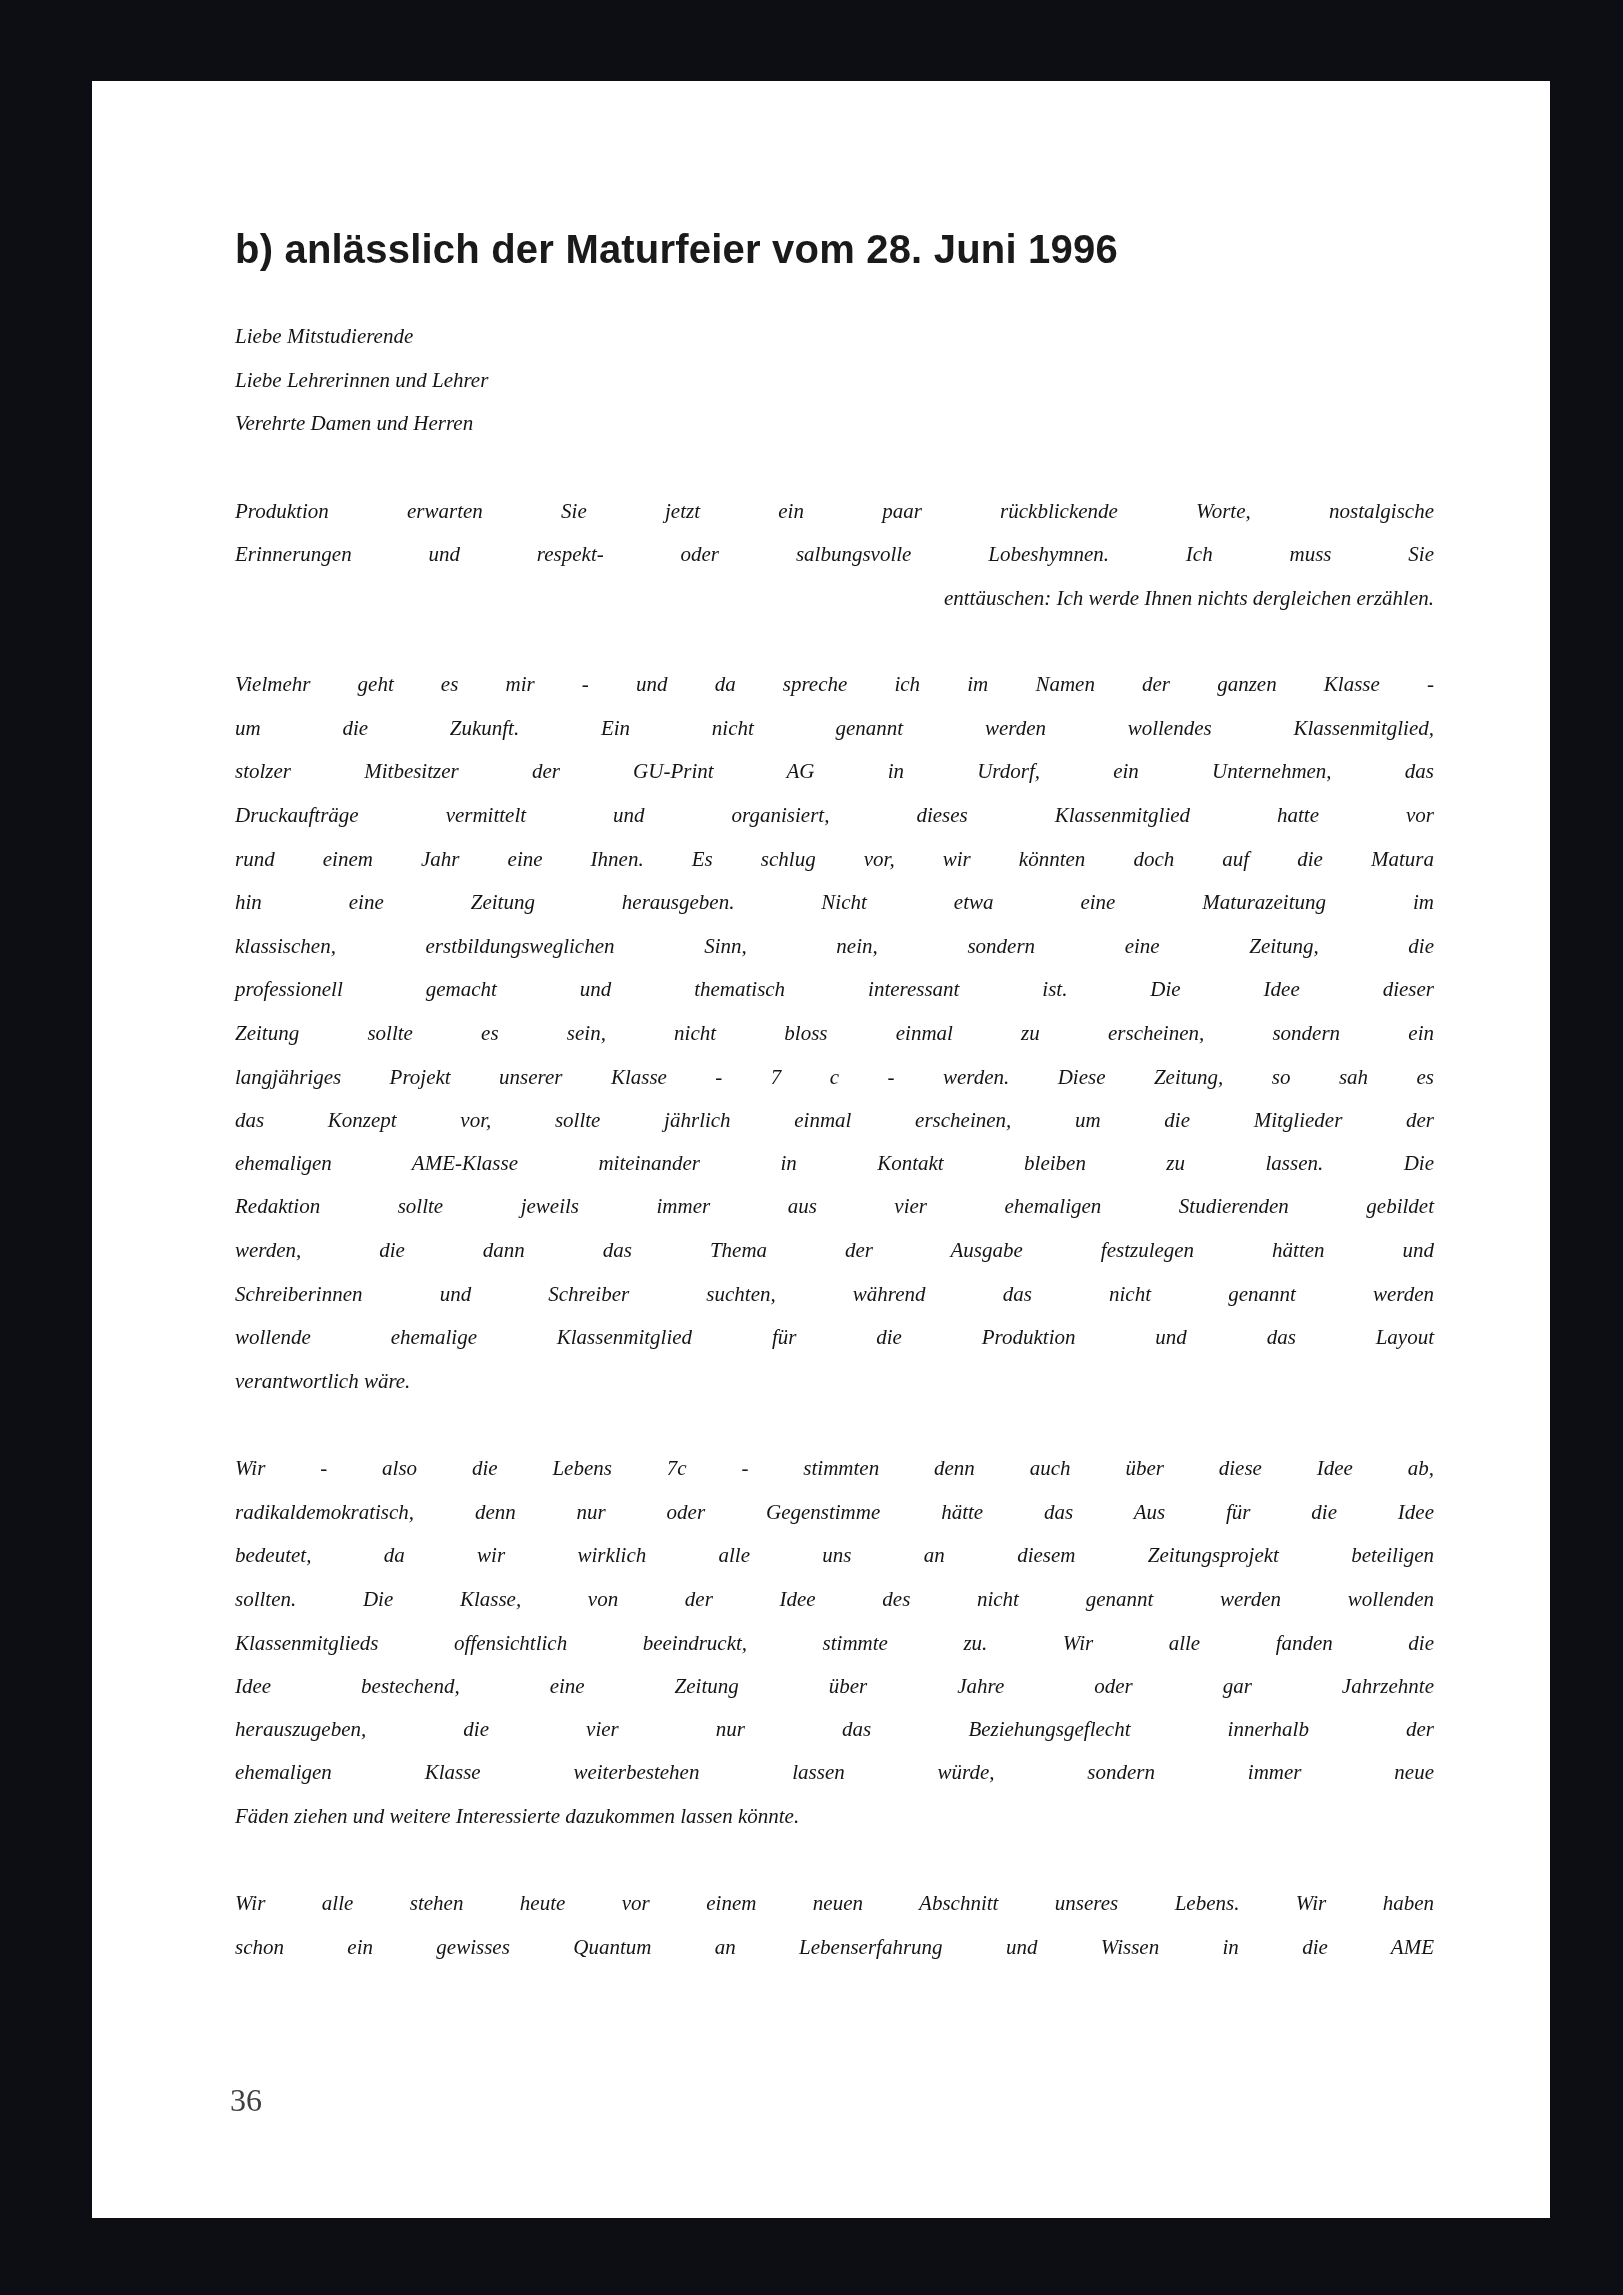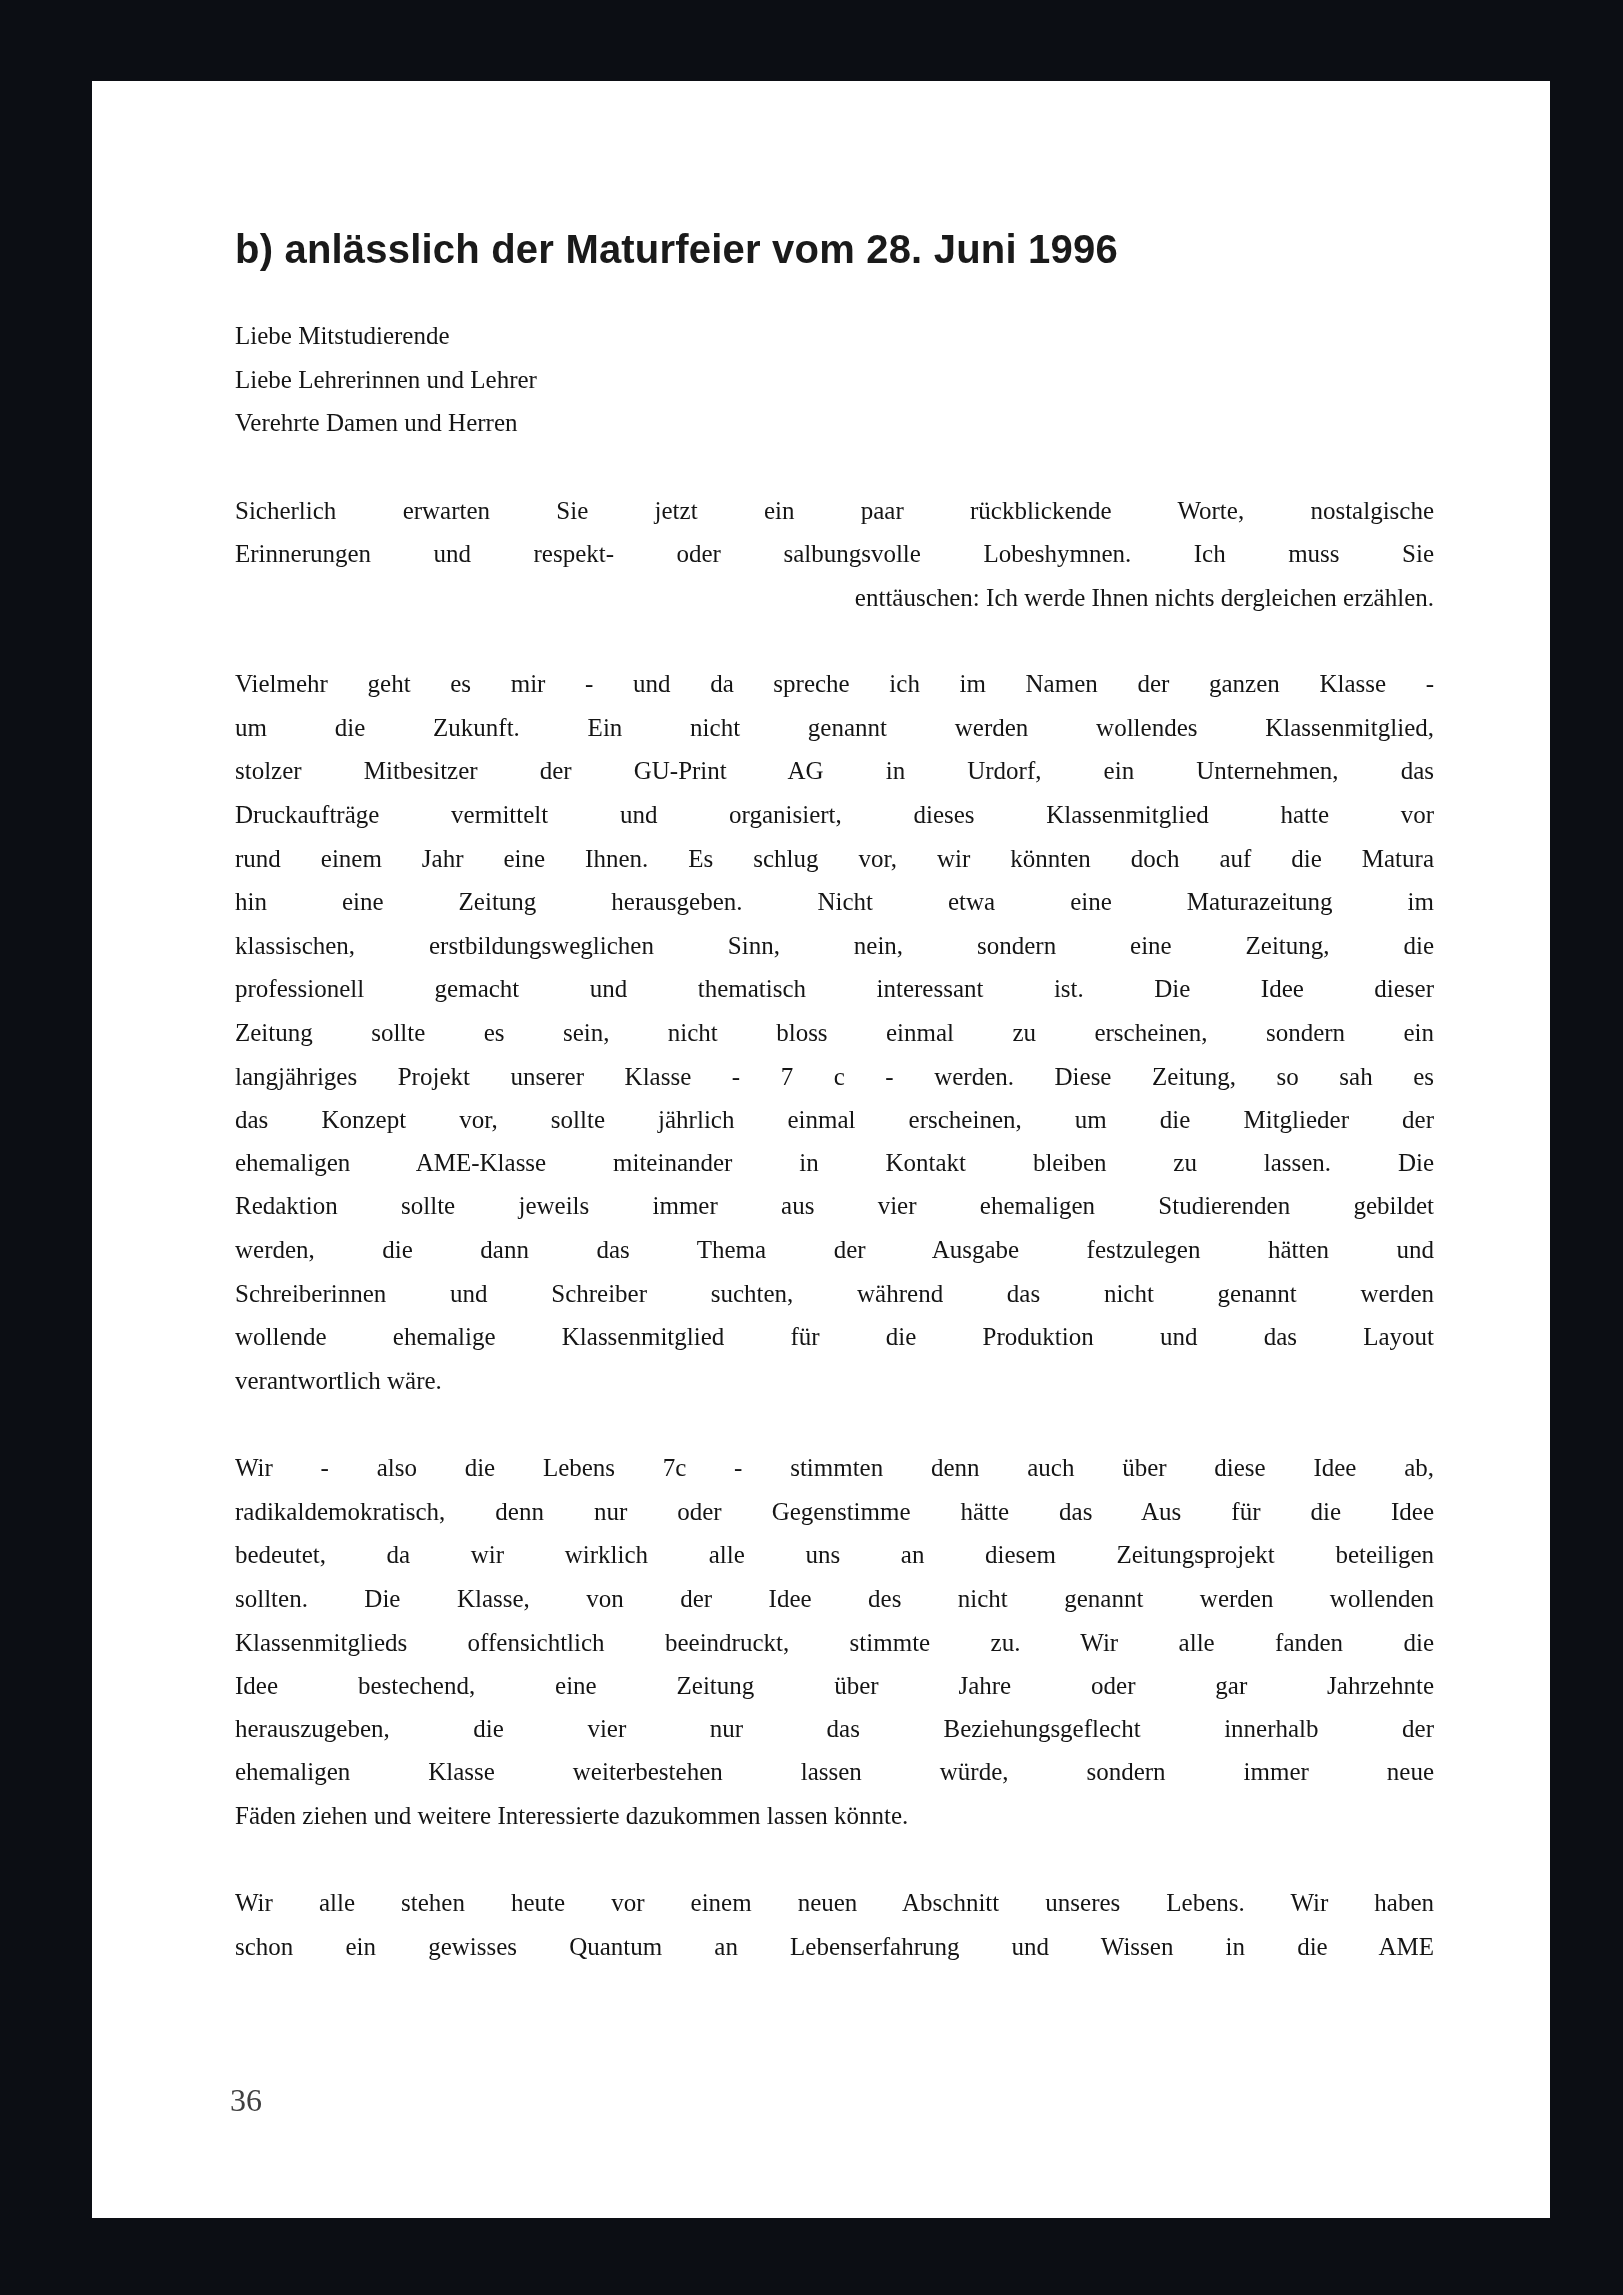--- a/index.html
+++ b/index.html
@@ -38,21 +38,22 @@
   .heading {
     font-family: "Liberation Sans", sans-serif;
     font-weight: bold;
     font-size: 40px;
     line-height: 44px;
     letter-spacing: 0.2px;
     color: #1a1a1a;
   }
   .body-line {
     font-family: "Liberation Serif", serif;
-    font-size: 25px;
+    font-style: italic;
+    font-size: 21px;
     line-height: 44px;
     letter-spacing: 0px;
   }
   .justify {
     text-align: justify;
     text-align-last: justify;
     white-space: normal;
   }
   .page-number {
     position: absolute;
@@ -70,21 +71,21 @@
 <div class="page">
   <div class="content">
 
     <div class="line heading" style="top:146px;">b) anlässlich der Maturfeier vom 28. Juni 1996</div>
 
     <div class="line body-line" style="top:233px;">Liebe Mitstudierende</div>
     <div class="line body-line" style="top:277px;">Liebe Lehrerinnen und Lehrer</div>
     <div class="line body-line" style="top:320px;">Verehrte Damen und Herren</div>
 
     <div>
-      <div class="line body-line justify" style="top:408px;">Sicherlich erwarten Sie jetzt ein paar rückblickende Worte, nostalgische</div>
+      <div class="line body-line justify" style="top:408px;">Produktion erwarten Sie jetzt ein paar rückblickende Worte, nostalgische</div>
       <div class="line body-line justify" style="top:451px;">Erinnerungen und respekt- oder salbungsvolle Lobeshymnen. Ich muss Sie</div>
       <div class="line body-line" style="top:495px;text-align:right;">enttäuschen: Ich werde Ihnen nichts dergleichen erzählen.</div>
     </div>
 
     <div>
       <div class="line body-line justify" style="top:581px;">Vielmehr geht es mir - und da spreche ich im Namen der ganzen Klasse -</div>
       <div class="line body-line justify" style="top:625px;">um die Zukunft. Ein nicht genannt werden wollendes Klassenmitglied,</div>
       <div class="line body-line justify" style="top:668px;">stolzer Mitbesitzer der GU-Print AG in Urdorf, ein Unternehmen, das</div>
       <div class="line body-line justify" style="top:712px;">Druckaufträge vermittelt und organisiert, dieses Klassenmitglied hatte vor</div>
       <div class="line body-line justify" style="top:756px;">rund einem Jahr eine Ihnen. Es schlug vor, wir könnten doch auf die Matura</div>

